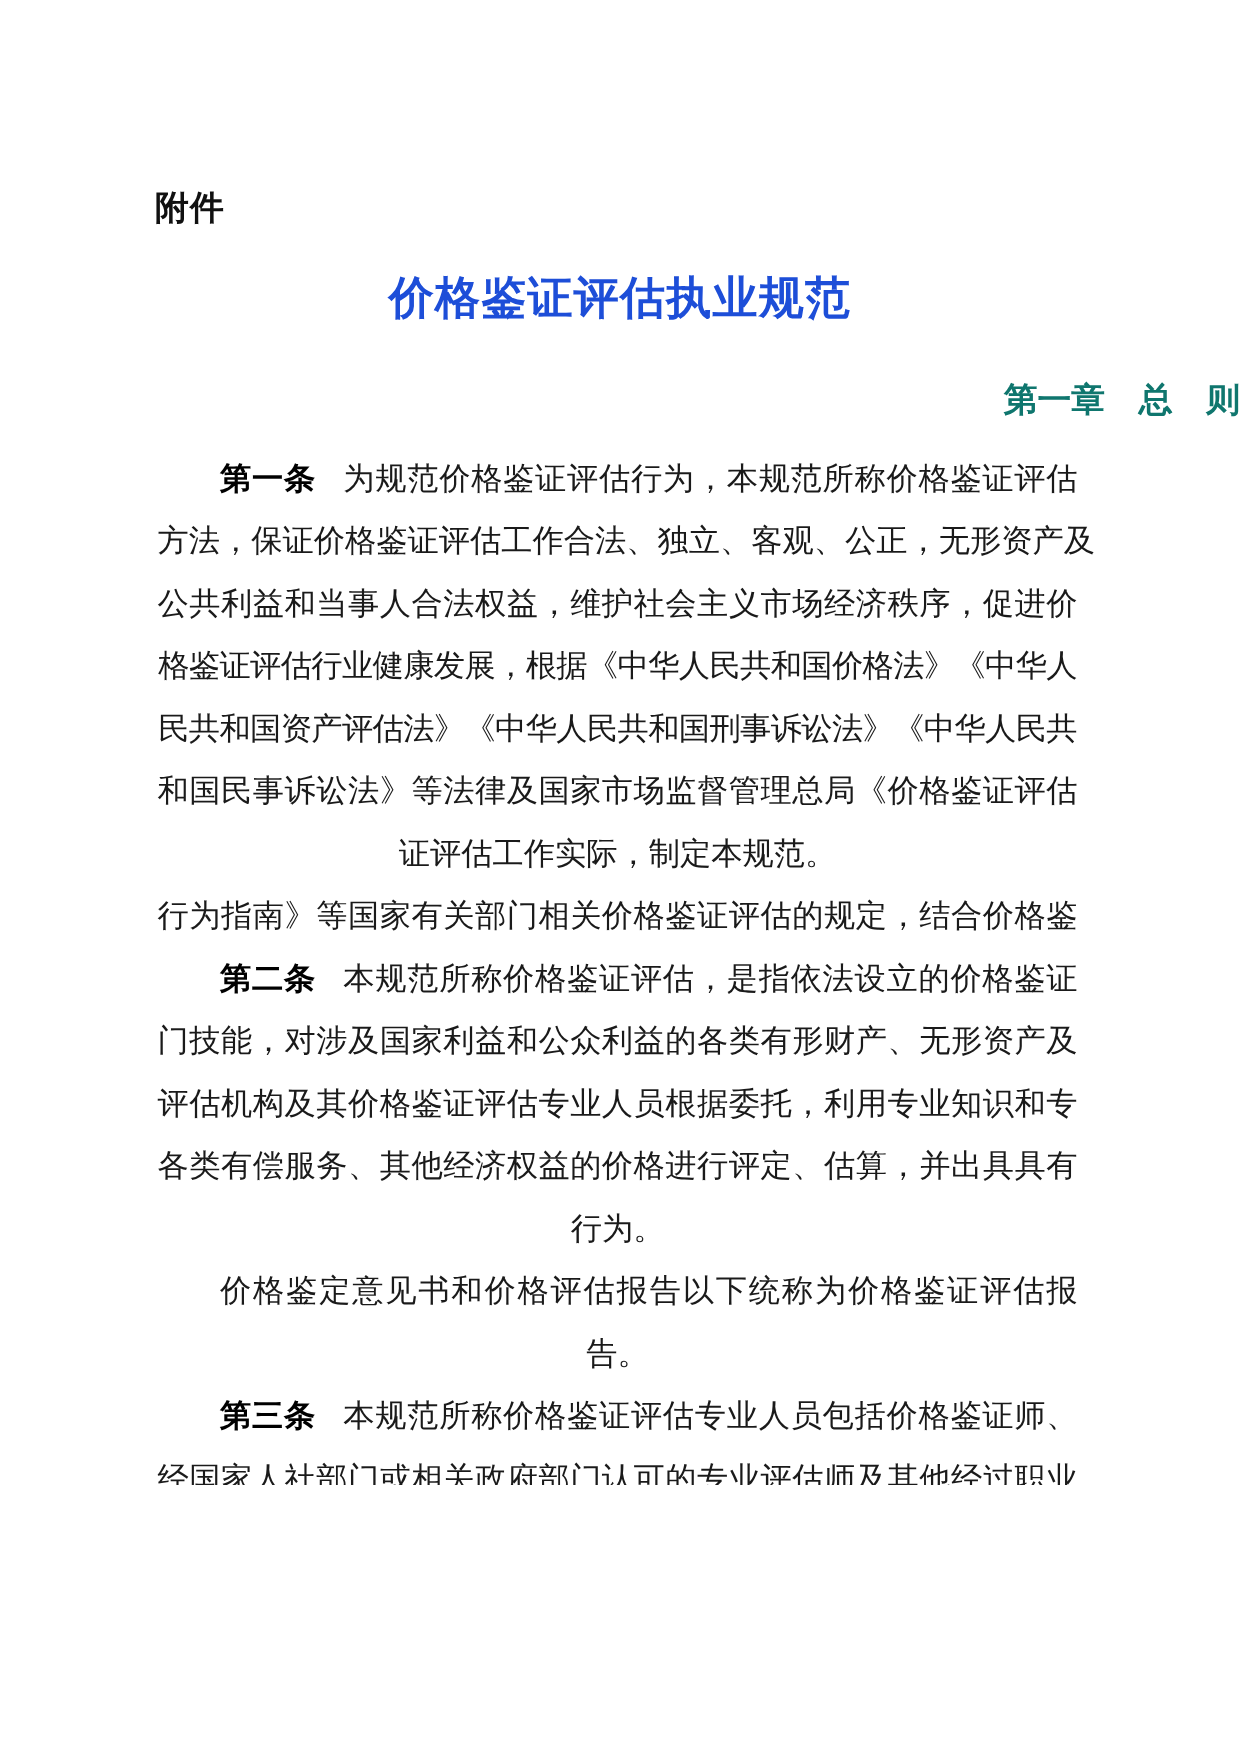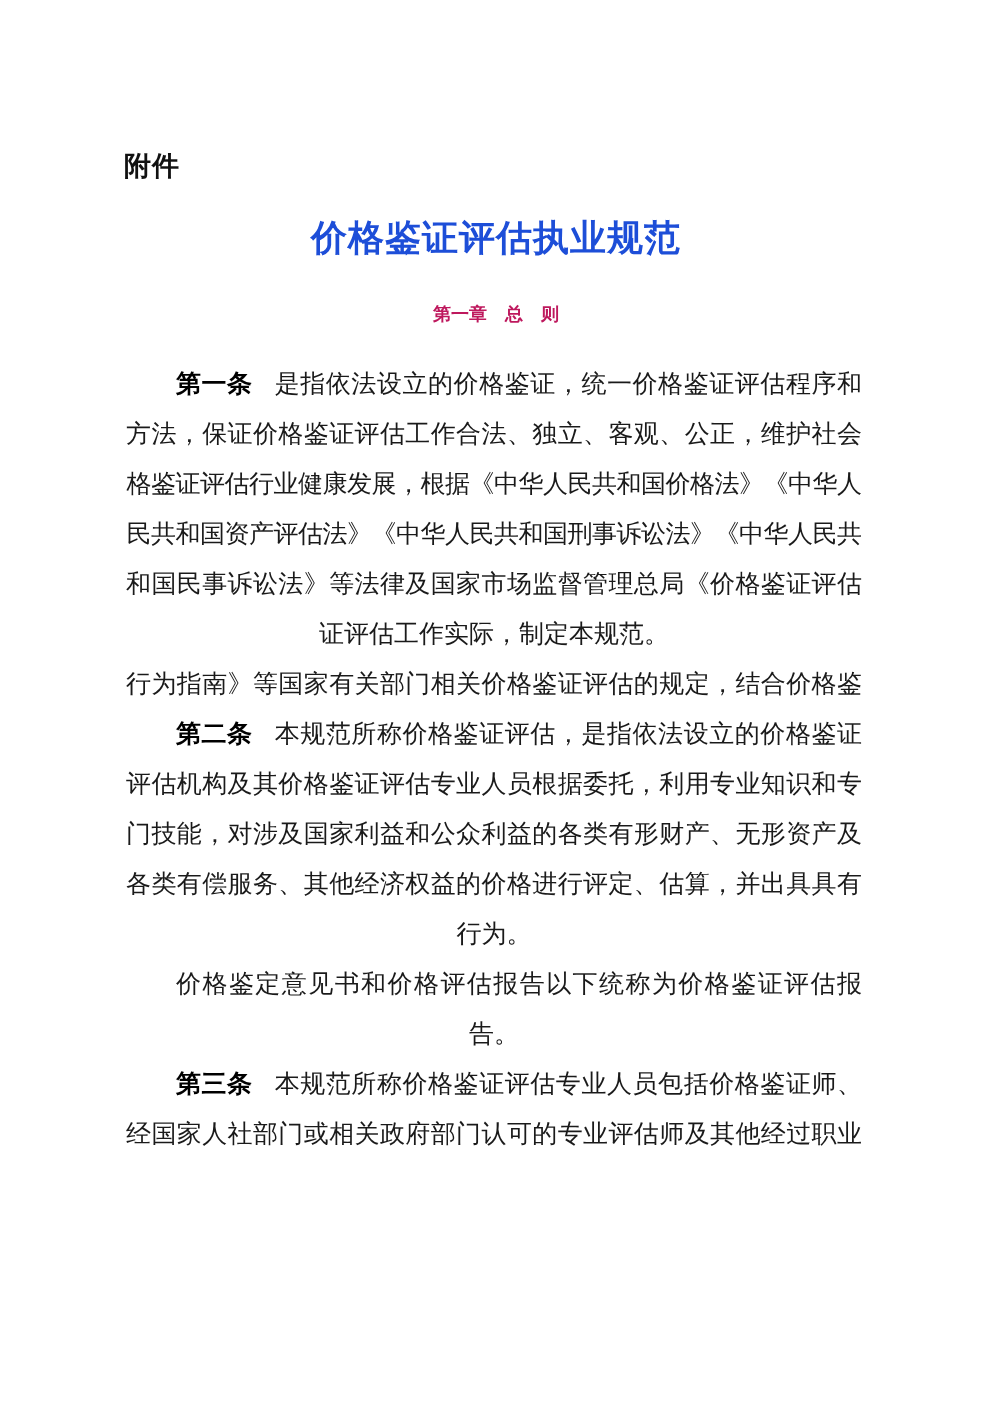--- a/index.html
+++ b/index.html
@@ -19,23 +19,23 @@
   }
   .doc-title{
     position:absolute;left:0;top:214px;width:992px;
     text-align:center;
     font-family:"Liberation Serif","DejaVu Serif",serif;
     font-weight:bold;font-size:36px;color:#1d4ed8;
     letter-spacing:1px;
   }
   .chapter{
     position:absolute;left:0;top:302px;width:992px;
-    text-align:center;
+    text-align:right;
     font-family:"Liberation Sans","DejaVu Sans",sans-serif;
-    font-weight:bold;font-size:18px;color:#be185d;
+    font-weight:bold;font-size:27px;color:#0f766e;
   }
   .body-block{
     position:absolute;left:126px;top:358px;width:736px;
     font-size:25px;
   }
   .line{
     height:50px;line-height:50px;
     white-space:nowrap;
     text-align:center;
   }
@@ -62,30 +62,31 @@
 
 <div class="page">
 
   <div class="attachment">附件</div>
 
   <div class="doc-title">价格鉴证评估执业规范</div>
 
   <div class="chapter">第一章　总　则</div>
 
   <div class="body-block">
-    <div class="line indent stretch"><span class="num">第一条</span><span>是指依法设立的价格鉴证，统一价格鉴证评估程序和</span></div>
-    <div class="line stretch"><span class="num"></span><span>方法，保证价格鉴证评估工作合法、独立、客观、公正，维护社会</span></div>
+    <div class="line indent stretch"><span class="num">第一条</span><span>为规范价格鉴证评估行为，本规范所称价格鉴证评估</span></div>
+    <div class="line stretch"><span class="num"></span><span>方法，保证价格鉴证评估工作合法、独立、客观、公正，无形资产及</span></div>
+    <div class="line stretch"><span class="num"></span><span>公共利益和当事人合法权益，维护社会主义市场经济秩序，促进价</span></div>
     <div class="line tight"><span class="num"></span><span>格鉴证评估行业健康发展，根据《中华人民共和国价格法》《中华人</span></div>
     <div class="line tight"><span class="num"></span><span>民共和国资产评估法》《中华人民共和国刑事诉讼法》《中华人民共</span></div>
     <div class="line stretch"><span class="num"></span><span>和国民事诉讼法》等法律及国家市场监督管理总局《价格鉴证评估</span></div>
     <div class="line"><span class="num"></span><span>证评估工作实际，制定本规范。</span></div>
     <div class="line stretch"><span class="num"></span><span>行为指南》等国家有关部门相关价格鉴证评估的规定，结合价格鉴</span></div>
     <div class="line indent stretch"><span class="num">第二条</span><span>本规范所称价格鉴证评估，是指依法设立的价格鉴证</span></div>
+    <div class="line stretch"><span class="num"></span><span>门技能，对涉及国家利益和公众利益的各类有形财产、无形资产及</span></div>
     <div class="line stretch"><span class="num"></span><span>评估机构及其价格鉴证评估专业人员根据委托，利用专业知识和专</span></div>
-    <div class="line stretch"><span class="num"></span><span>门技能，对涉及国家利益和公众利益的各类有形财产、无形资产及</span></div>
     <div class="line stretch"><span class="num"></span><span>各类有偿服务、其他经济权益的价格进行评定、估算，并出具具有</span></div>
     <div class="line"><span class="num"></span><span>行为。</span></div>
     <div class="line indent stretch"><span class="num"></span><span>价格鉴定意见书和价格评估报告以下统称为价格鉴证评估报</span></div>
     <div class="line"><span class="num"></span><span>告。</span></div>
     <div class="line indent stretch"><span class="num">第三条</span><span>本规范所称价格鉴证评估专业人员包括价格鉴证师、</span></div>
     <div class="line stretch"><span class="num"></span><span>经国家人社部门或相关政府部门认可的专业评估师及其他经过职业</span></div>
   </div>
 
   <div class="page-number">— 3 —</div>
 

